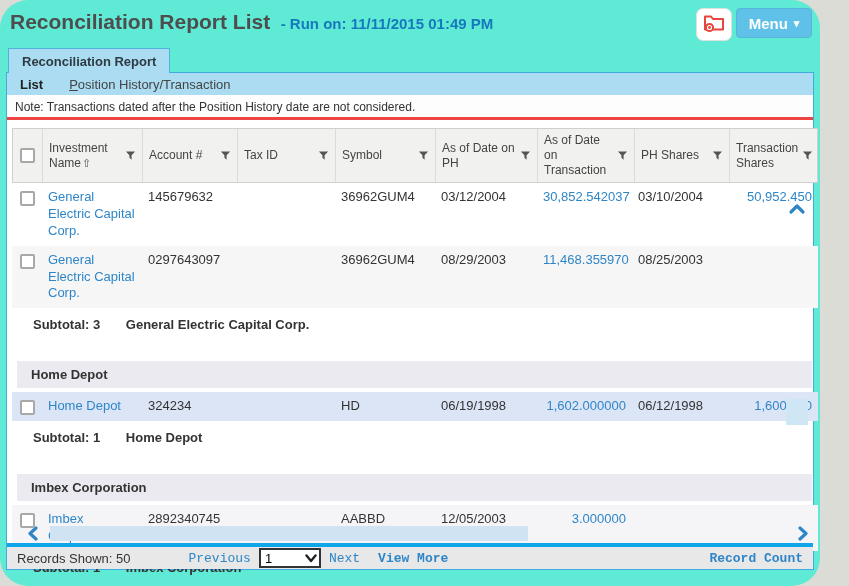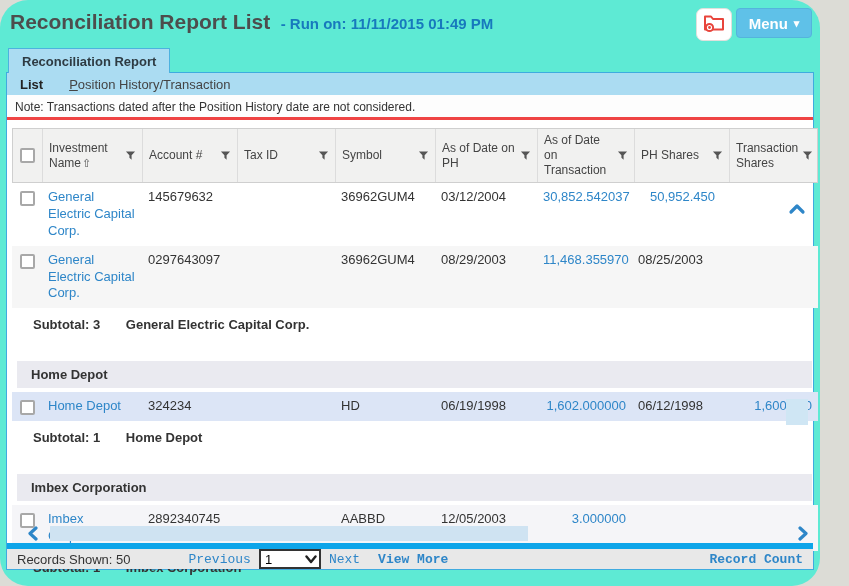--- a/index.html
+++ b/index.html
@@ -101,21 +101,21 @@
   .vs-up { position:absolute; top:0; left:4px; cursor:pointer; }
   .vs-down { position:absolute; bottom:0; left:4px; cursor:pointer; }
   .vs-thumb { position:absolute; top:198px; left:2px; width:22px; height:26px; background:#cfe6f4; cursor:pointer; }
   .hscroll { position:absolute; left:5px; top:452px; width:806px; height:17px; }
   .hs-left { position:absolute; left:14px; top:1px; cursor:pointer; }
   .hs-thumb { position:absolute; left:38px; top:1px; width:478px; height:15px; background:#cfe3f2; cursor:pointer; }
   .hs-right { position:absolute; right:8px; top:1px; cursor:pointer; }
   
   .footer {
     position:absolute; left:0; right:0; bottom:0; height:26px;
-    background:#e8e8e8; border-top:6px solid #0ea5e9;
+    background:#e8e8e8; border-top:4px solid #0ea5e9;
     display:flex; align-items:center; padding:0 10px; font-size:13px; color:#333;
   }
   .f-link { color:#2e86c8; cursor:pointer;font-family:Liberation Mono, monospace; }
   .f-prev { margin-left:58px; }
   .page-select-wrap { position:relative; margin:0 8px; }
   .page-select {
     width:62px; height:20px; border:2px solid #333; background:#fff;
     font-family:"Liberation Sans", sans-serif; font-size:13px; padding-left:4px;
     appearance:none; -webkit-appearance:none; border-radius:0;
   }
@@ -221,20 +221,21 @@
       <div class="trow">
         <div class="td cb c0">
             <input type="checkbox" style="">
           </div>
         <div class="td c1 link">General Electric Capital Corp.</div>
         <div class="td c2">145679632</div>
         <div class="td c3"></div>
         <div class="td c4">36962GUM4</div>
         <div class="td c5">03/12/2004</div>
         <div class="td c6 num link">30,852.542037</div>
+        <div class="td c7">03/10/2004</div>
         <div class="td c8 num link">50,952.450</div>
       </div>
       <div class="trow row-alt">
         <div class="td cb c0">
             <input type="checkbox" style="">
           </div>
         <div class="td c1 link">General Electric Capital Corp.</div>
         <div class="td c2">0297643097</div>
         <div class="td c3"></div>
         <div class="td c4">36962GUM4</div>

